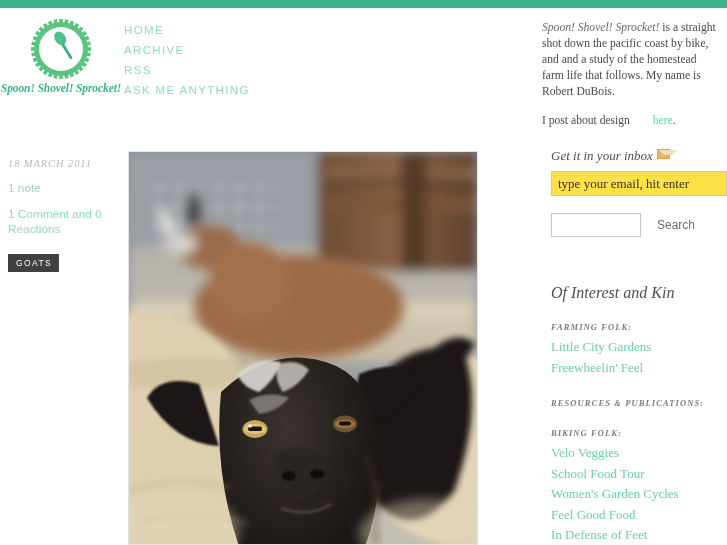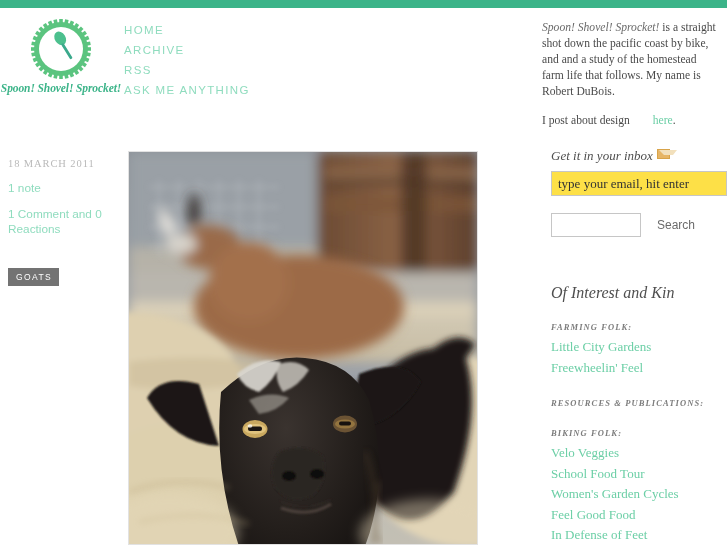--- a/index.html
+++ b/index.html
@@ -85,44 +85,45 @@
     padding-left: 20px;
   }
 
   
   .meta {
     position: absolute; left: 8px; top: 158px;
     width: 112px;
   }
   .meta-date {
     font-family: "Liberation Serif", serif;
+    font-style: italic;
     font-size: 10.5px;
     letter-spacing: 0.9px;
     color: #b9b9b9;
     margin-bottom: 12px;
   }
   .meta-link {
     display: block;
     font-family: "Liberation Sans", sans-serif;
     font-size: 11.8px;
     line-height: 15px;
     color: #8fdcbe;
     text-decoration: none;
     margin-bottom: 11px;
     cursor: pointer;
   }
   .tag {
     display: inline-block;
-    background: #737373;
+    background: #404040;
     color: #ffffff;
     font-family: "Liberation Sans", sans-serif;
     font-size: 8.5px;
     letter-spacing: 1.4px;
     padding: 4px 7px 4px 8px;
-    margin-top: 20px;
+    margin-top: 6px;
     cursor: pointer;
   }
 
   
   .post-photo {
     position: absolute;
     left: 128px; top: 151px;
     width: 350px; height: 394px;
     border: 1px solid #e2e2e2;
     overflow: hidden;

